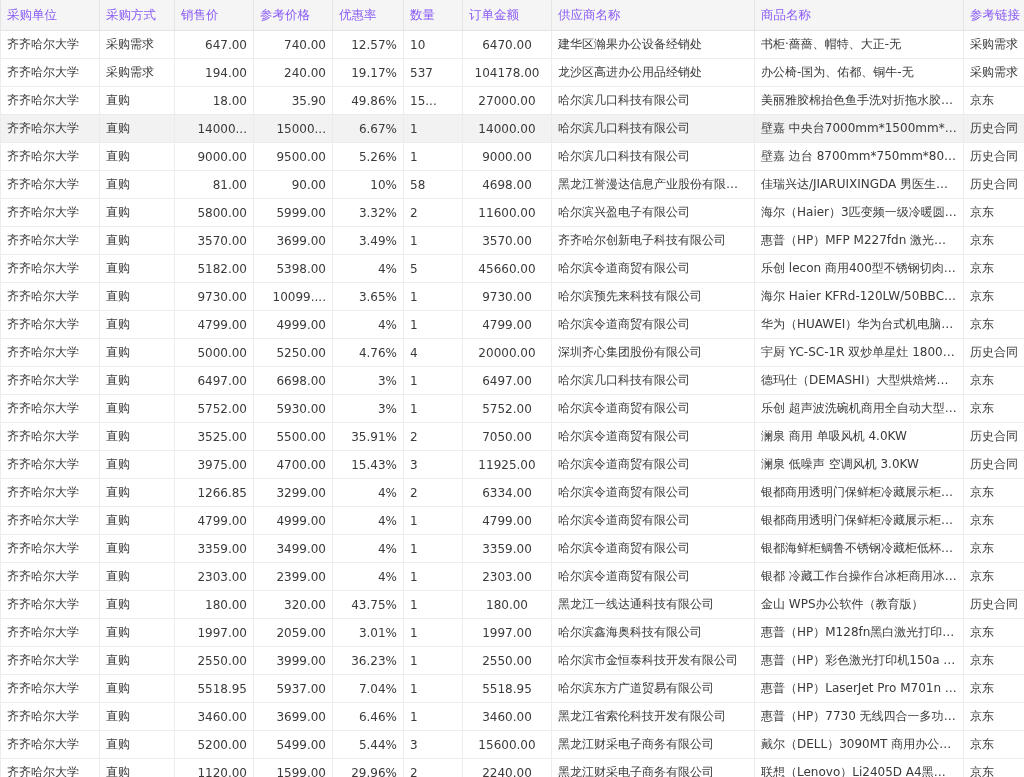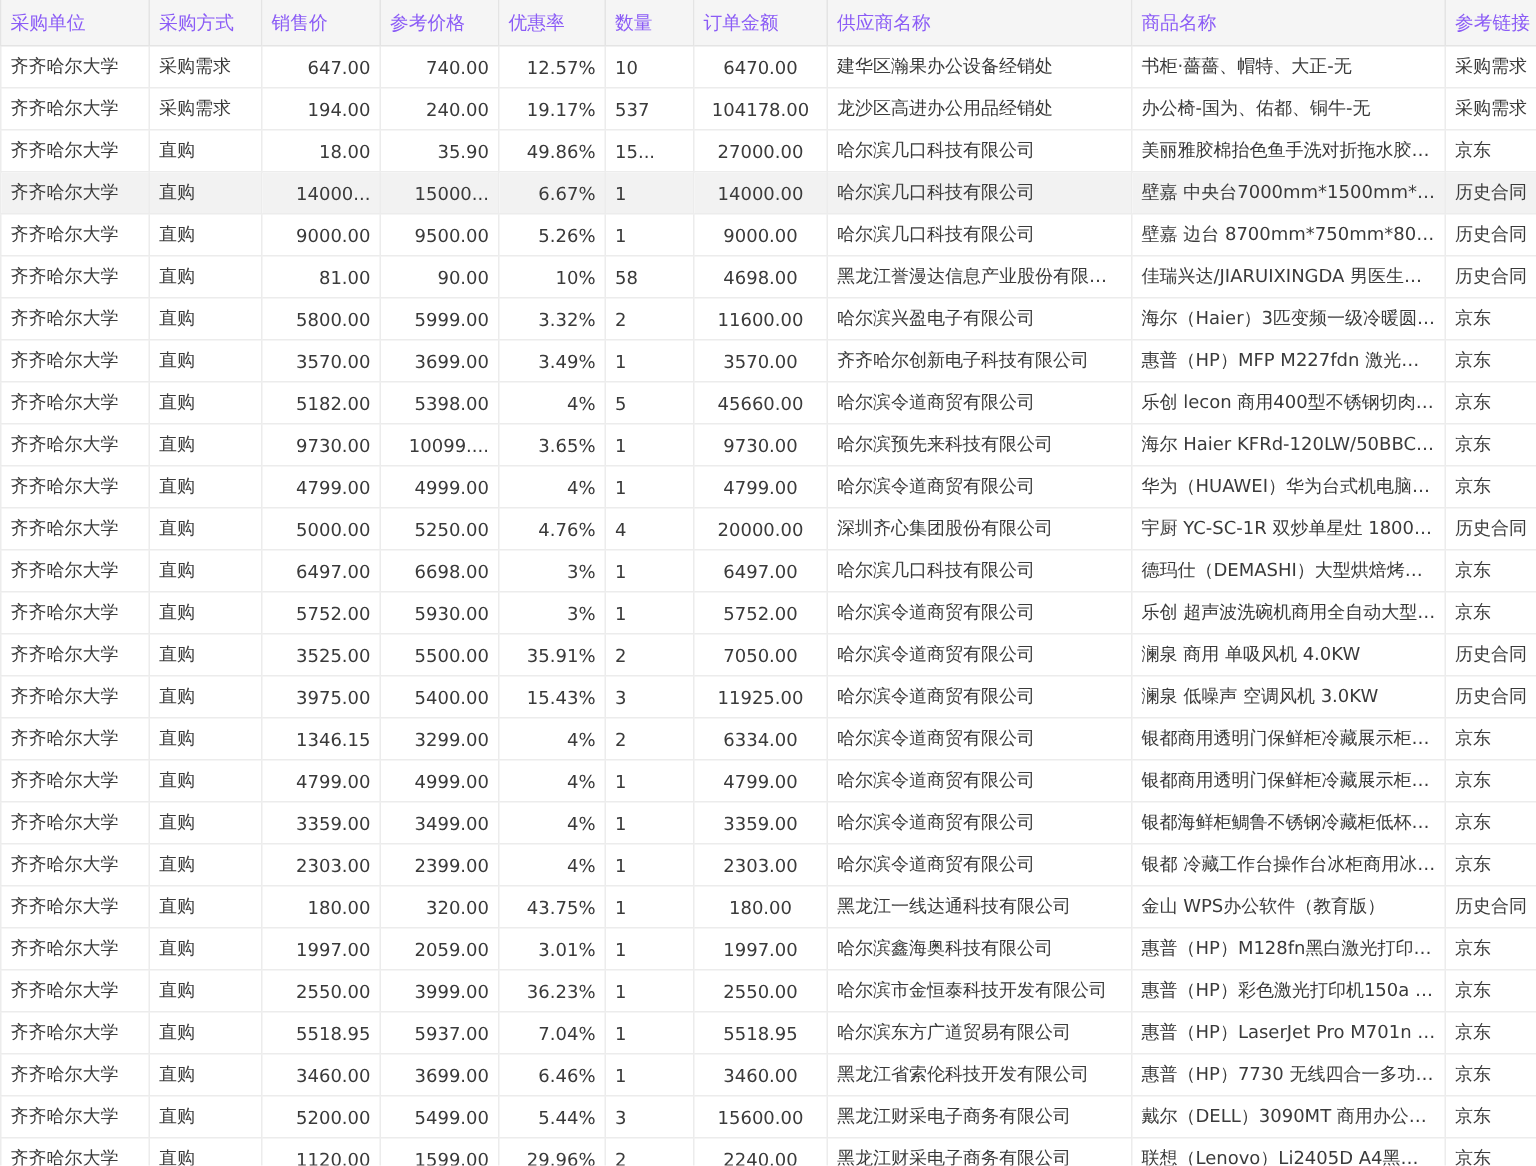--- a/index.html
+++ b/index.html
@@ -265,32 +265,32 @@
         <td class="col-qty">2</td>
         <td class="col-amount">7050.00</td>
         <td class="col-supp">哈尔滨令道商贸有限公司</td>
         <td class="col-goods">澜泉 商用 单吸风机 4.0KW</td>
         <td class="col-link link-plain">历史合同</td>
       </tr>
       <tr>
         <td class="col-unit">齐齐哈尔大学</td>
         <td class="col-method">直购</td>
         <td class="col-sell">3975.00</td>
-        <td class="col-ref">5400.00</td>
+        <td class="col-ref">4700.00</td>
         <td class="col-disc">15.43%</td>
         <td class="col-qty">3</td>
         <td class="col-amount">11925.00</td>
         <td class="col-supp">哈尔滨令道商贸有限公司</td>
         <td class="col-goods">澜泉 低噪声 空调风机 3.0KW</td>
         <td class="col-link link-plain">历史合同</td>
       </tr>
       <tr>
         <td class="col-unit">齐齐哈尔大学</td>
         <td class="col-method">直购</td>
-        <td class="col-sell">1346.15</td>
+        <td class="col-sell">1266.85</td>
         <td class="col-ref">3299.00</td>
         <td class="col-disc">4%</td>
         <td class="col-qty">2</td>
         <td class="col-amount">6334.00</td>
         <td class="col-supp">哈尔滨令道商贸有限公司</td>
         <td class="col-goods">银都商用透明门保鲜柜冷藏展示柜商用...</td>
         <td class="col-link link-jd">京东</td>
       </tr>
       <tr>
         <td class="col-unit">齐齐哈尔大学</td>

